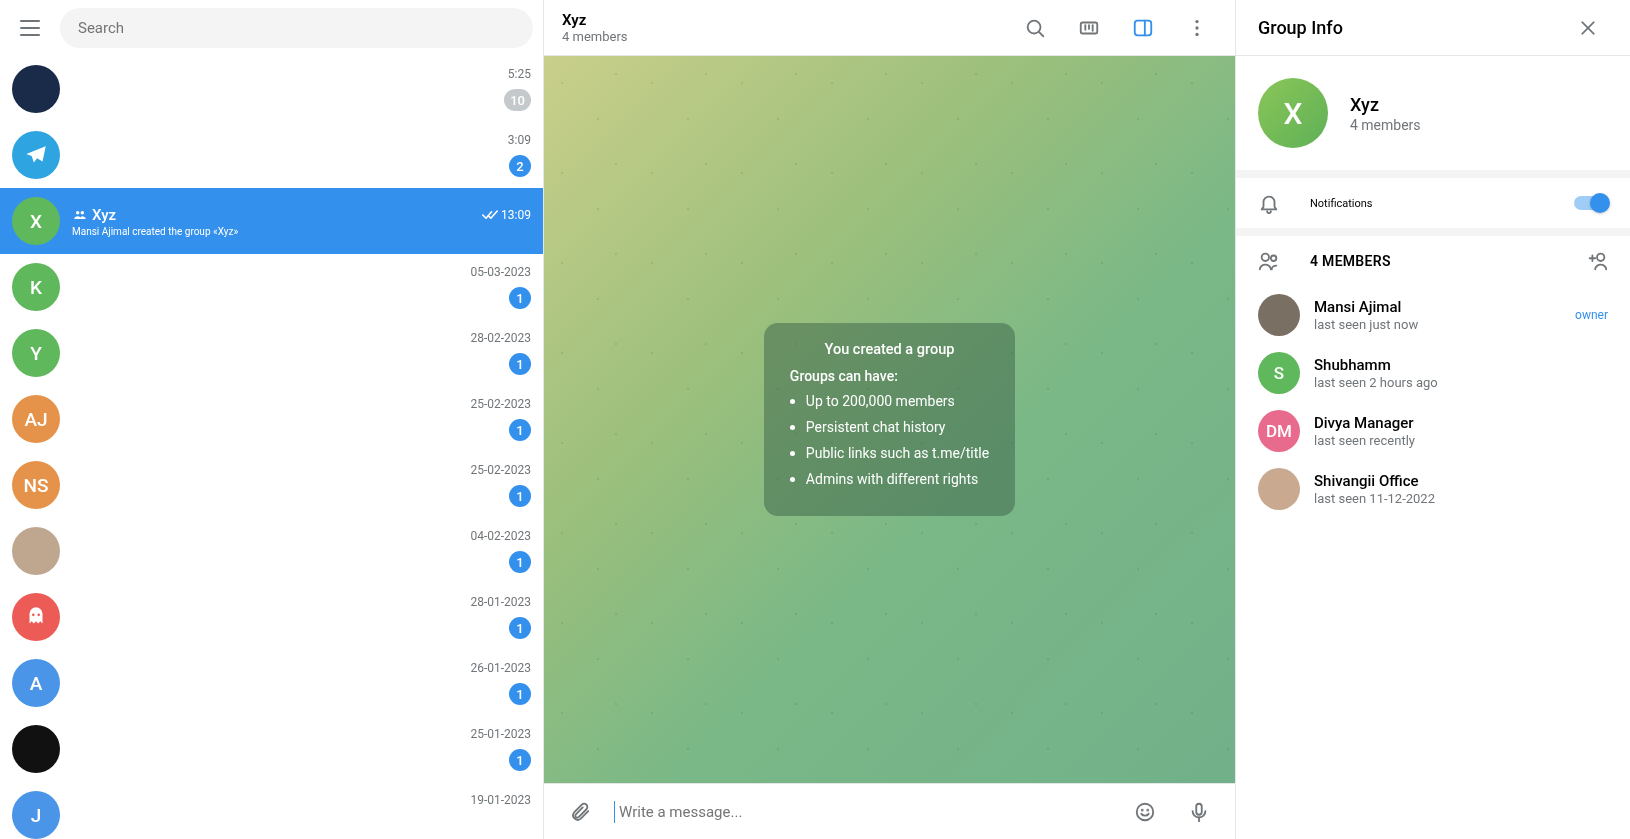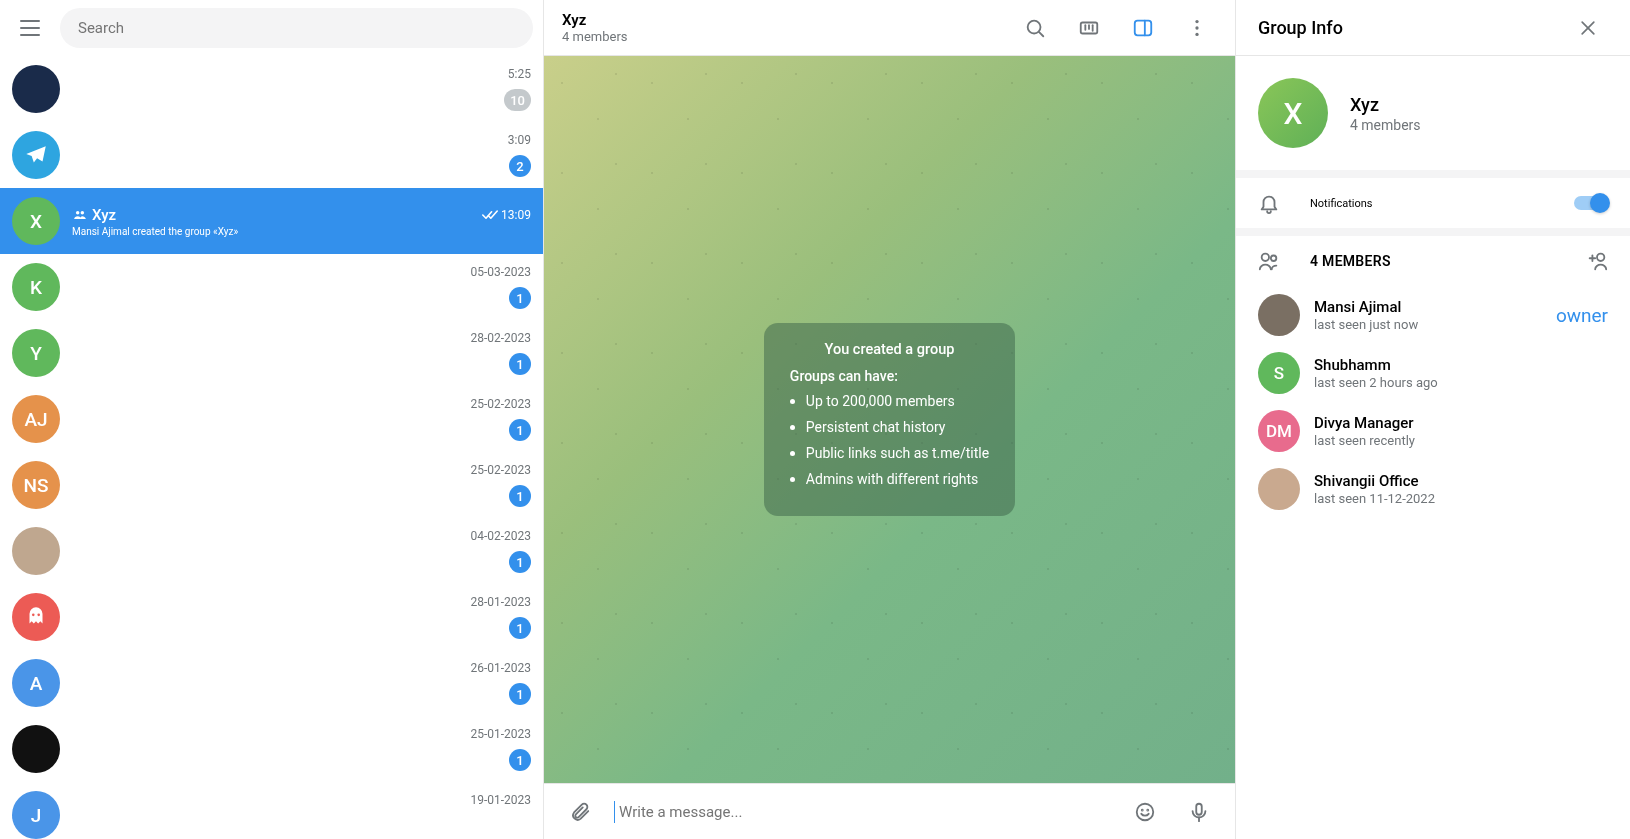--- a/index.html
+++ b/index.html
@@ -63,21 +63,21 @@
 .row-icon { width: 24px; color: #707579; }
 .row-label { font-size: 11px; }
 .toggle { margin-left: auto; width: 34px; height: 14px; background: #9fcdf6; border-radius: 10px; position: relative; cursor: pointer; }
 .toggle::after { content: ""; position: absolute; right: -2px; top: -3px; width: 20px; height: 20px; background: #3390ec; border-radius: 50%; box-shadow: 0 1px 3px rgba(0,0,0,.2); }
 .members-head { display: flex; align-items: center; padding: 14px 22px; gap: 28px; }
 .members-title { font-size: 14px; font-weight: 600; letter-spacing: .3px; }
 .add-btn { margin-left: auto; color: #707579; cursor: pointer; }
 .member-row { display: flex; align-items: center; padding: 8px 22px; gap: 14px; cursor: pointer; }
 .member-name { font-size: 15px; font-weight: 500; display: flex; align-items: baseline; gap: 8px; }
 .member-status { font-size: 13px; color: #707579; margin-top: 1px; }
-.owner-tag { margin-left: auto; color: #3390ec; font-size: 19px; }
+.owner-tag { margin-left: auto; color: #3390ec; font-size: 12px; }
 
 svg { display: block; }
 </style>
 </head>
 <body>
 
 <div class="col-left">
   <div class="left-top">
     <div class="menu-btn">
       <svg width="20" height="16" viewBox="0 0 20 16" fill="none" stroke="currentColor" stroke-width="2" stroke-linecap="round">

